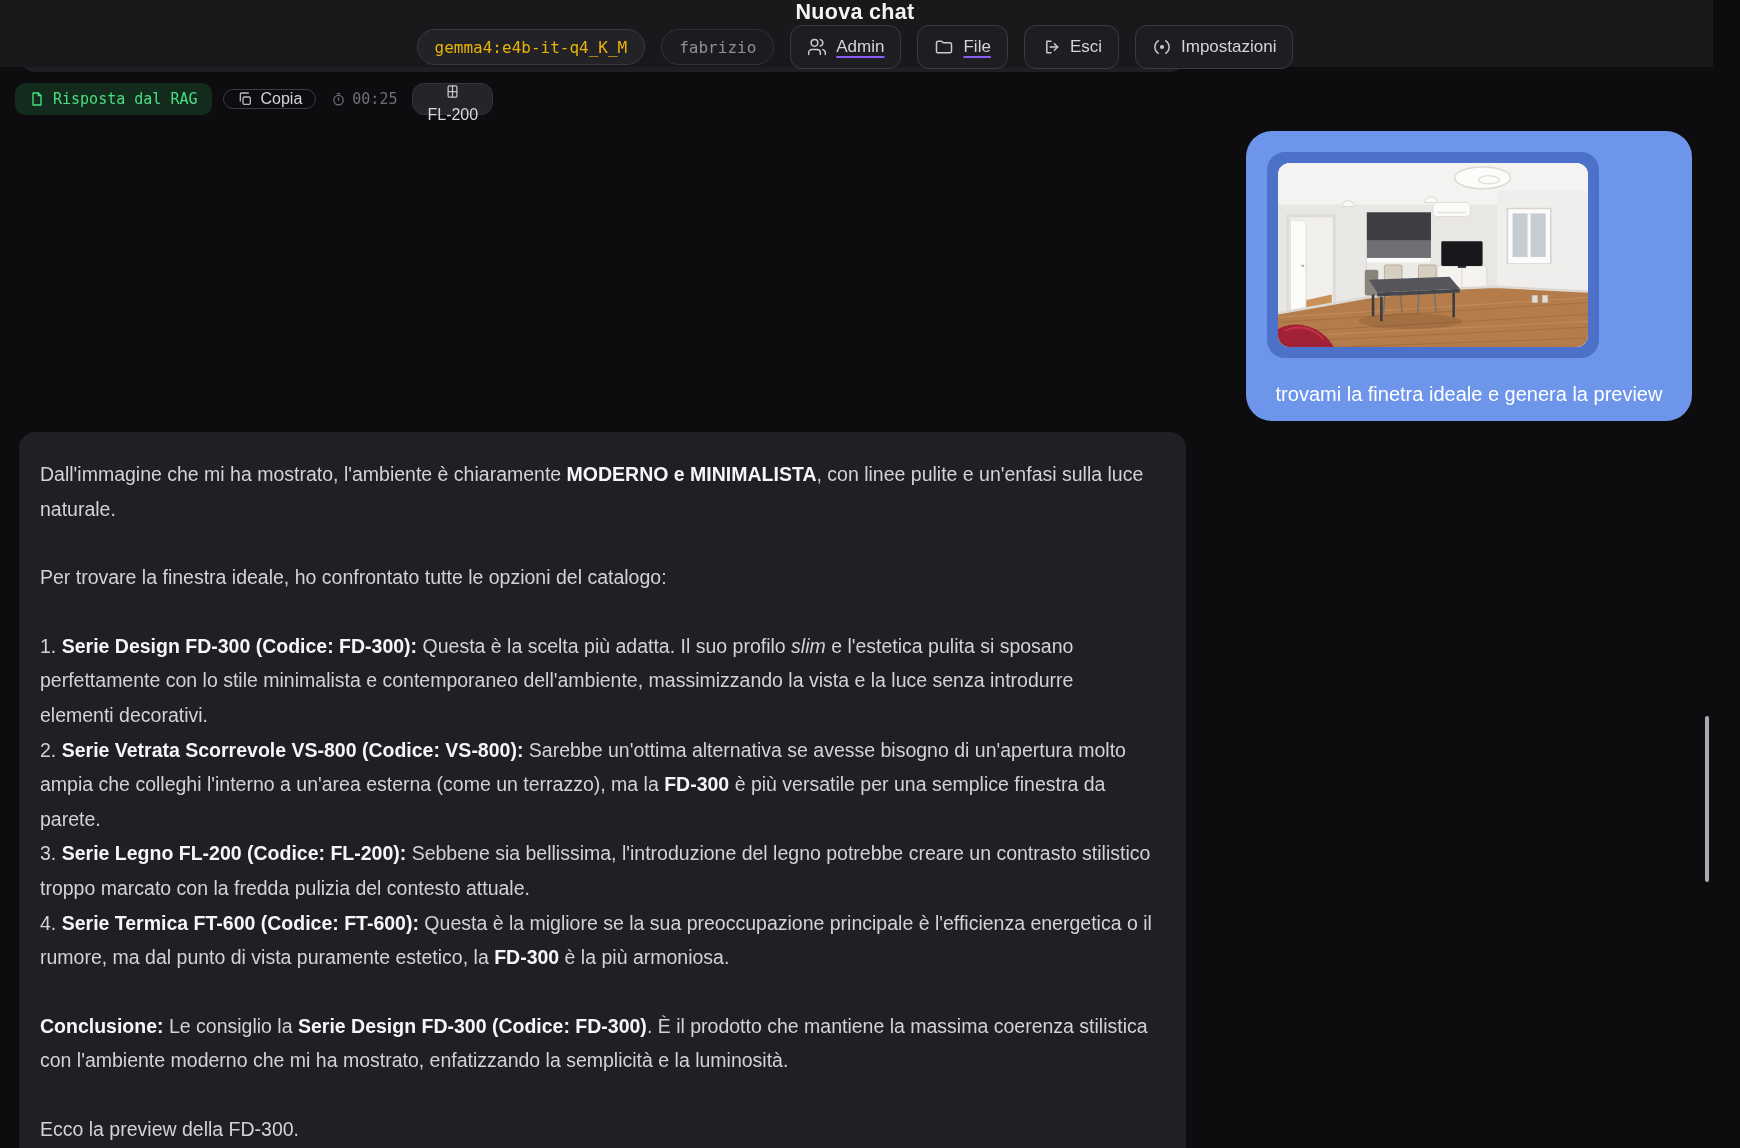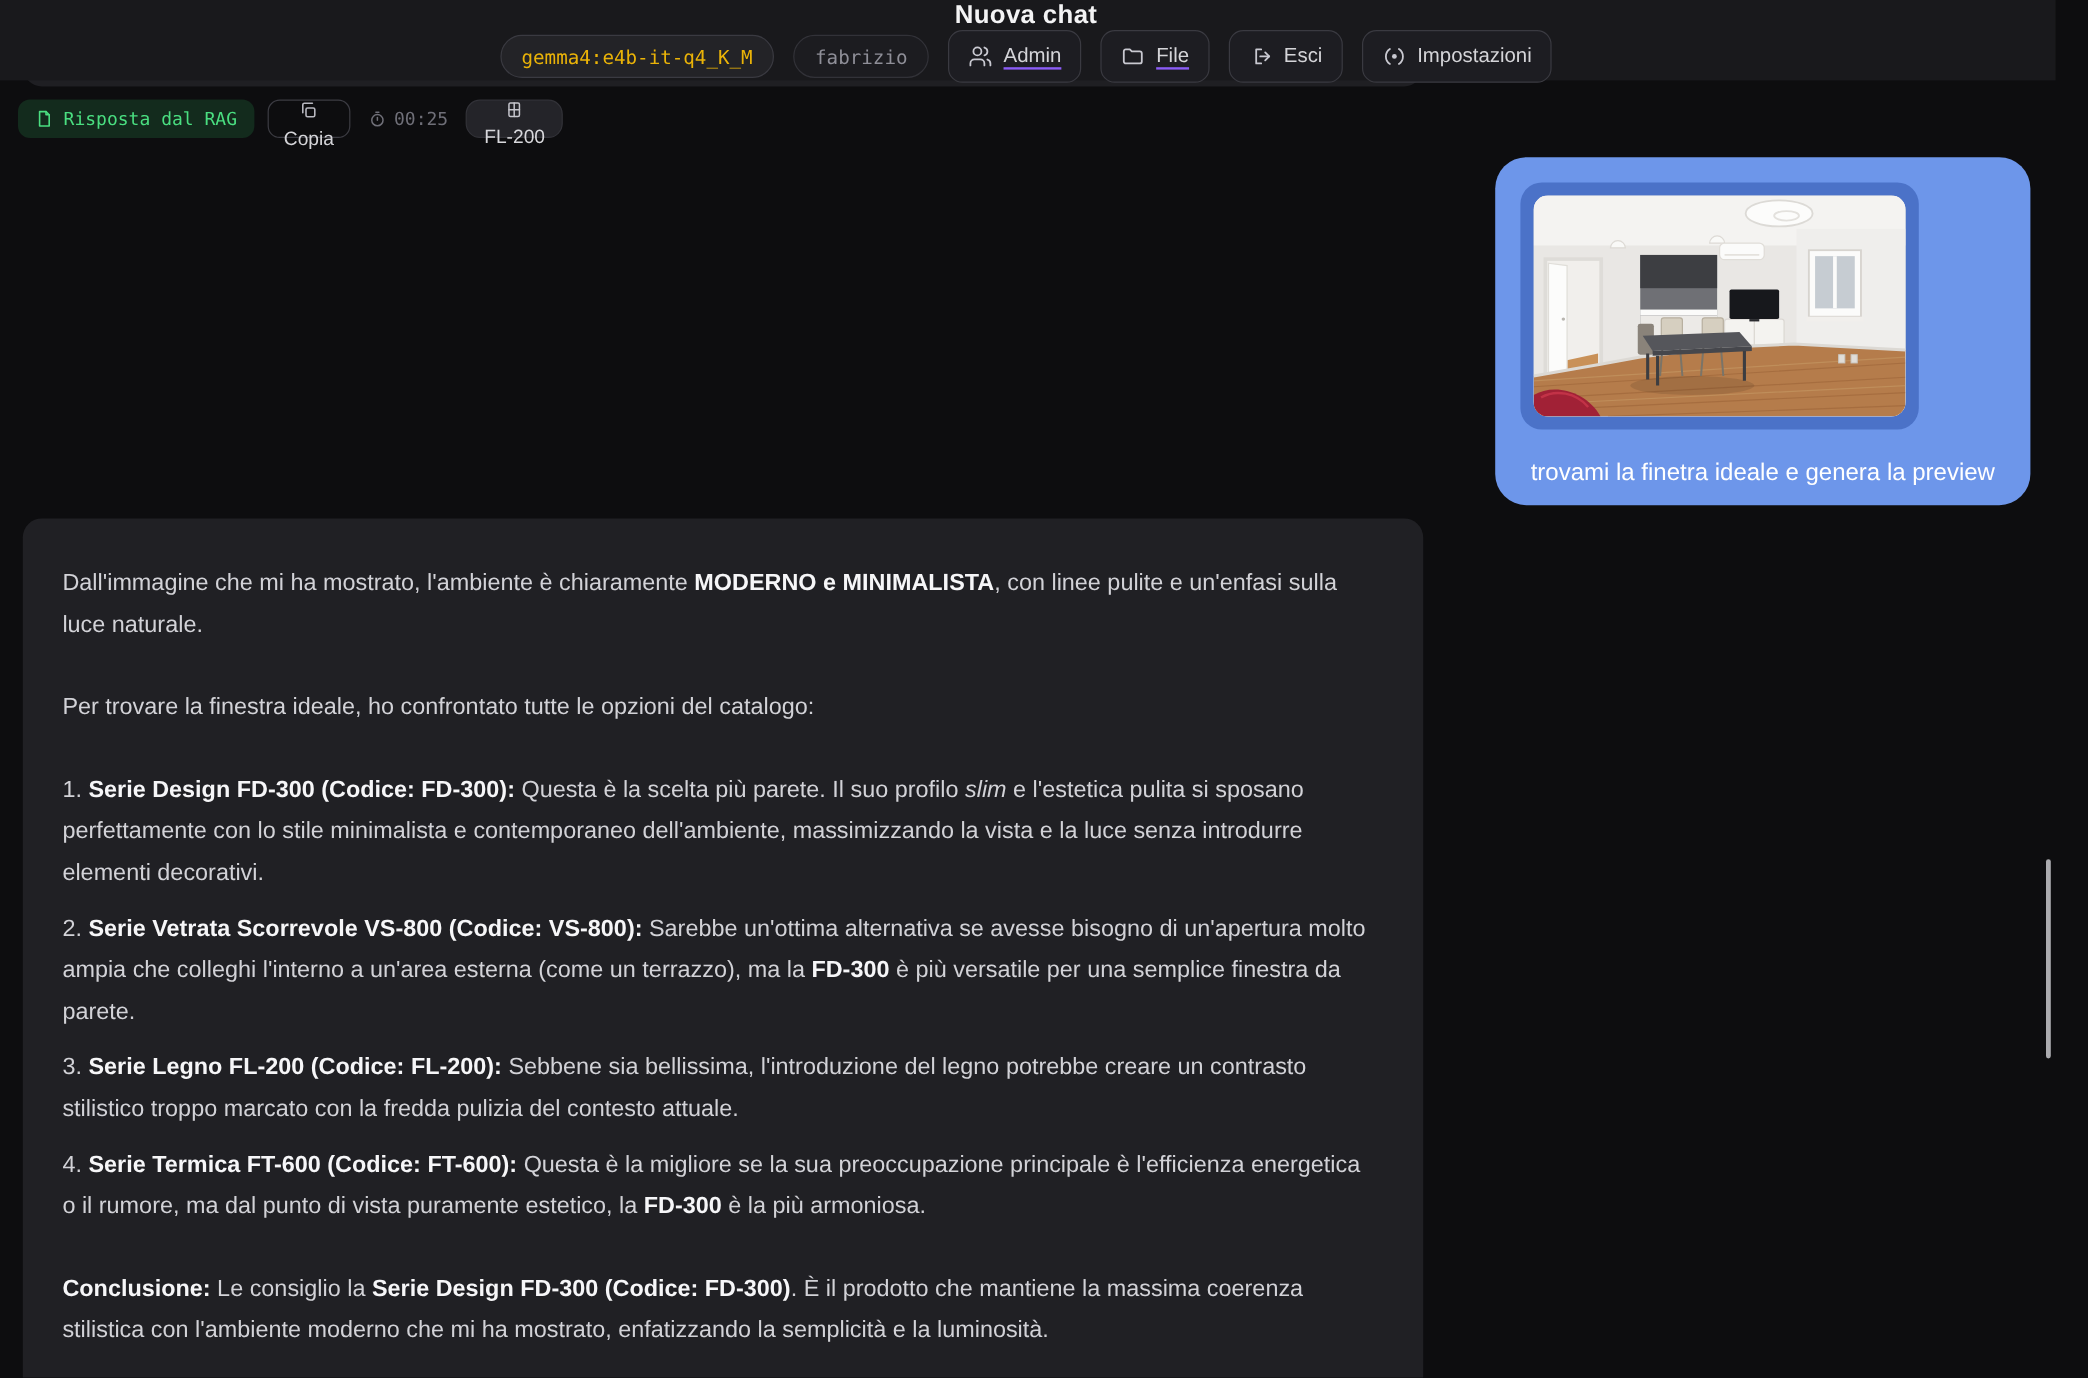--- a/index.html
+++ b/index.html
@@ -55,24 +55,24 @@
     position: absolute; left: 15px; top: 83px; height: 32px; z-index: 2;
     display: flex; align-items: center; gap: 11px;
   }
   .rag-badge {
     height: 32px; display: flex; align-items: center; gap: 8px;
     padding: 0 14px; border-radius: 10px;
     background: #132b1d; color: #4ade80; font-size: 15px; text-align: center;
   }
   .rag-badge .ic { width: 16px; height: 16px; }
   .copy-btn {
-    height: 32px; display: flex; align-items: center; gap: 8px;
+    height: 20px; display: flex; align-items: center; gap: 8px;
     padding: 0 13px; border-radius: 10px;
     background: transparent; border: 1px solid #3c3c43;
-    color: #d4d4d8; font-size: 16px; cursor: pointer; flex-direction: column;
+    color: #d4d4d8; font-size: 16px; cursor: pointer;
   }
   .copy-btn .ic { width: 16px; height: 16px; color: #b8b8c0; }
   .timer {
     display: flex; align-items: center; gap: 6px;
     color: #6f6f78; font-size: 15px; margin: 0 4px;
   }
   .timer .ic { width: 15px; height: 15px; }
   .src-badge {
     height: 32px; display: flex; align-items: center; gap: 7px;
     padding: 0 14px; border-radius: 12px;
@@ -100,21 +100,21 @@
     text-align: center; color: #ffffff; font-size: 20px; font-weight: 500;
     padding: 0 18px;
   }
 
   
   .assistant-card {
     position: absolute; left: 19px; top: 432px; width: 1167px; height: 760px;
     background: #202024; border-radius: 16px; z-index: 2;
     padding: 25px 34px 0 21px;
   }
-  .msg-p { font-size: 19.5px; line-height: 34.6px; color: #d2d2d7; margin: 12px; }
+  .msg-p { font-size: 19.5px; line-height: 34.6px; color: #d2d2d7; margin: 0; }
   .msg-p.gap-after { margin-bottom: 34px; }
   .msg-p .b { font-weight: 700; color: #f6f6f8; }
   .msg-p .i { font-style: italic; }
 
   
   .scroll-thumb {
     position: absolute; left: 1705px; top: 716px; width: 4px; height: 166px;
     background: #ababaf; border-radius: 2px; z-index: 6; cursor: grab;
   }
 </style>
@@ -284,21 +284,21 @@
       </svg>
     </div>
   </div>
   <div class="bubble-caption">trovami la finetra ideale e genera la preview</div>
 </div>
 
 <div class="assistant-card">
   <div>
       <p class="msg-p gap-after"><span>Dall'immagine che mi ha mostrato, l'ambiente è chiaramente </span><span class="b">MODERNO e MINIMALISTA</span><span>, con linee pulite e un'enfasi sulla luce naturale.</span></p>
       <p class="msg-p gap-after"><span>Per trovare la finestra ideale, ho confrontato tutte le opzioni del catalogo:</span></p>
-      <p class="msg-p"><span>1. </span><span class="b">Serie Design FD-300 (Codice: FD-300):</span><span> Questa è la scelta più parete. Il suo profilo </span><span class="i">slim</span><span> e l'estetica pulita si sposano perfettamente con lo stile minimalista e contemporaneo dell'ambiente, massimizzando la vista e la luce senza introdurre elementi decorativi.</span></p>
+      <p class="msg-p"><span>1. </span><span class="b">Serie Design FD-300 (Codice: FD-300):</span><span> Questa è la scelta più adatta. Il suo profilo </span><span class="i">slim</span><span> e l'estetica pulita si sposano perfettamente con lo stile minimalista e contemporaneo dell'ambiente, massimizzando la vista e la luce senza introdurre elementi decorativi.</span></p>
       <p class="msg-p"><span>2. </span><span class="b">Serie Vetrata Scorrevole VS-800 (Codice: VS-800):</span><span> Sarebbe un'ottima alternativa se avesse bisogno di un'apertura molto ampia che colleghi l'interno a un'area esterna (come un terrazzo), ma la </span><span class="b">FD-300</span><span> è più versatile per una semplice finestra da parete.</span></p>
       <p class="msg-p"><span>3. </span><span class="b">Serie Legno FL-200 (Codice: FL-200):</span><span> Sebbene sia bellissima, l'introduzione del legno potrebbe creare un contrasto stilistico troppo marcato con la fredda pulizia del contesto attuale.</span></p>
       <p class="msg-p gap-after"><span>4. </span><span class="b">Serie Termica FT-600 (Codice: FT-600):</span><span> Questa è la migliore se la sua preoccupazione principale è l'efficienza energetica o il rumore, ma dal punto di vista puramente estetico, la </span><span class="b">FD-300</span><span> è la più armoniosa.</span></p>
       <p class="msg-p gap-after"><span class="b">Conclusione:</span><span> Le consiglio la </span><span class="b">Serie Design FD-300 (Codice: FD-300)</span><span>. È il prodotto che mantiene la massima coerenza stilistica con l'ambiente moderno che mi ha mostrato, enfatizzando la semplicità e la luminosità.</span></p>
       <p class="msg-p"><span>Ecco la preview della FD-300.</span></p>
     </div>
 </div>
 
 <div class="scroll-thumb"></div>
 

